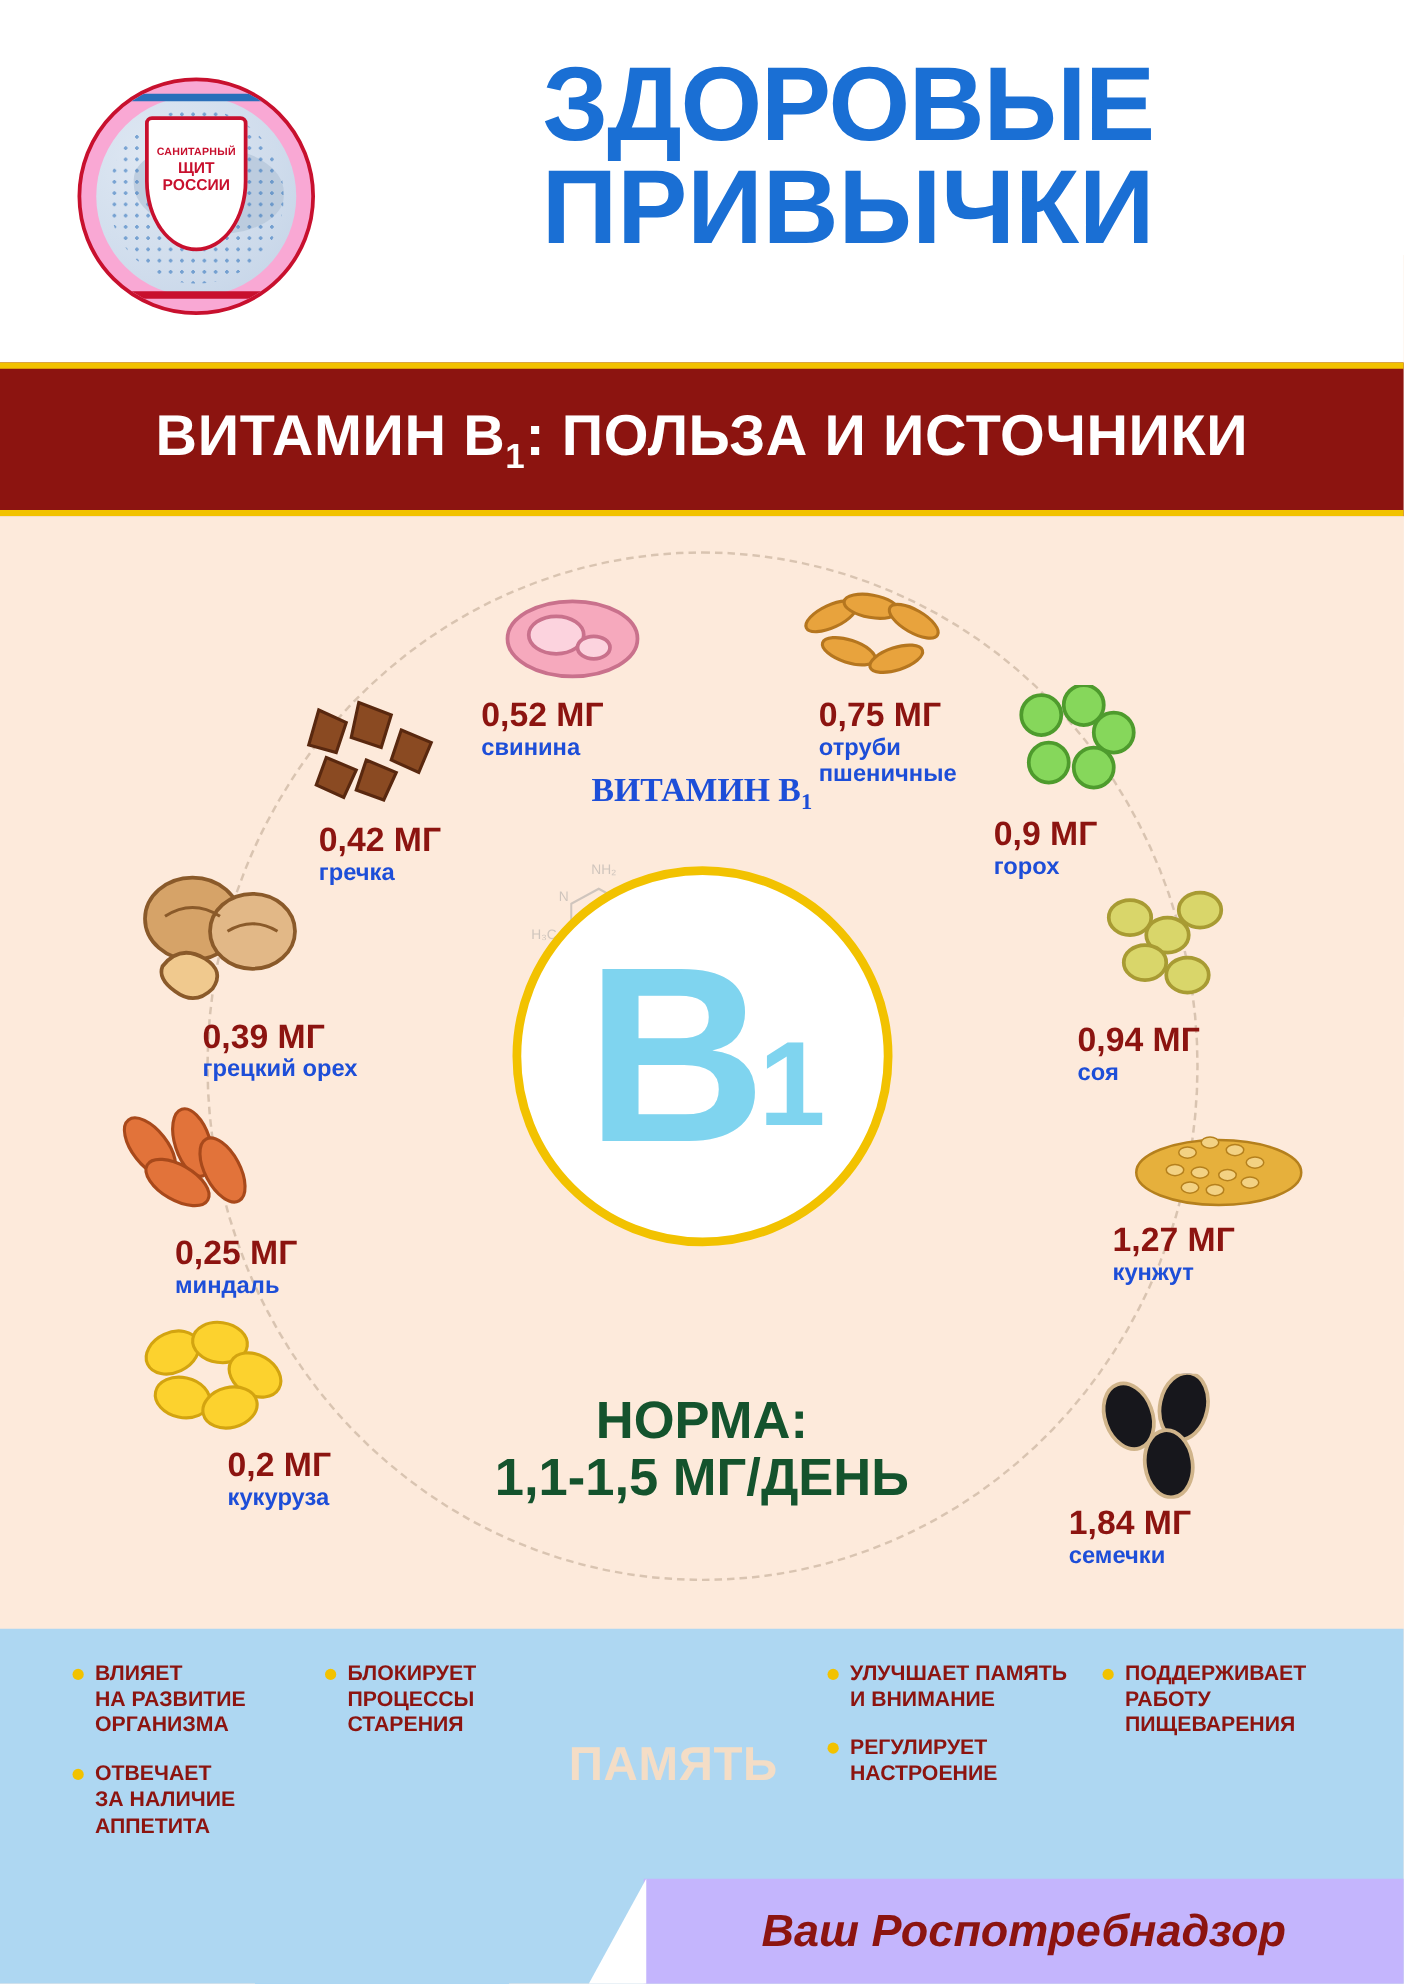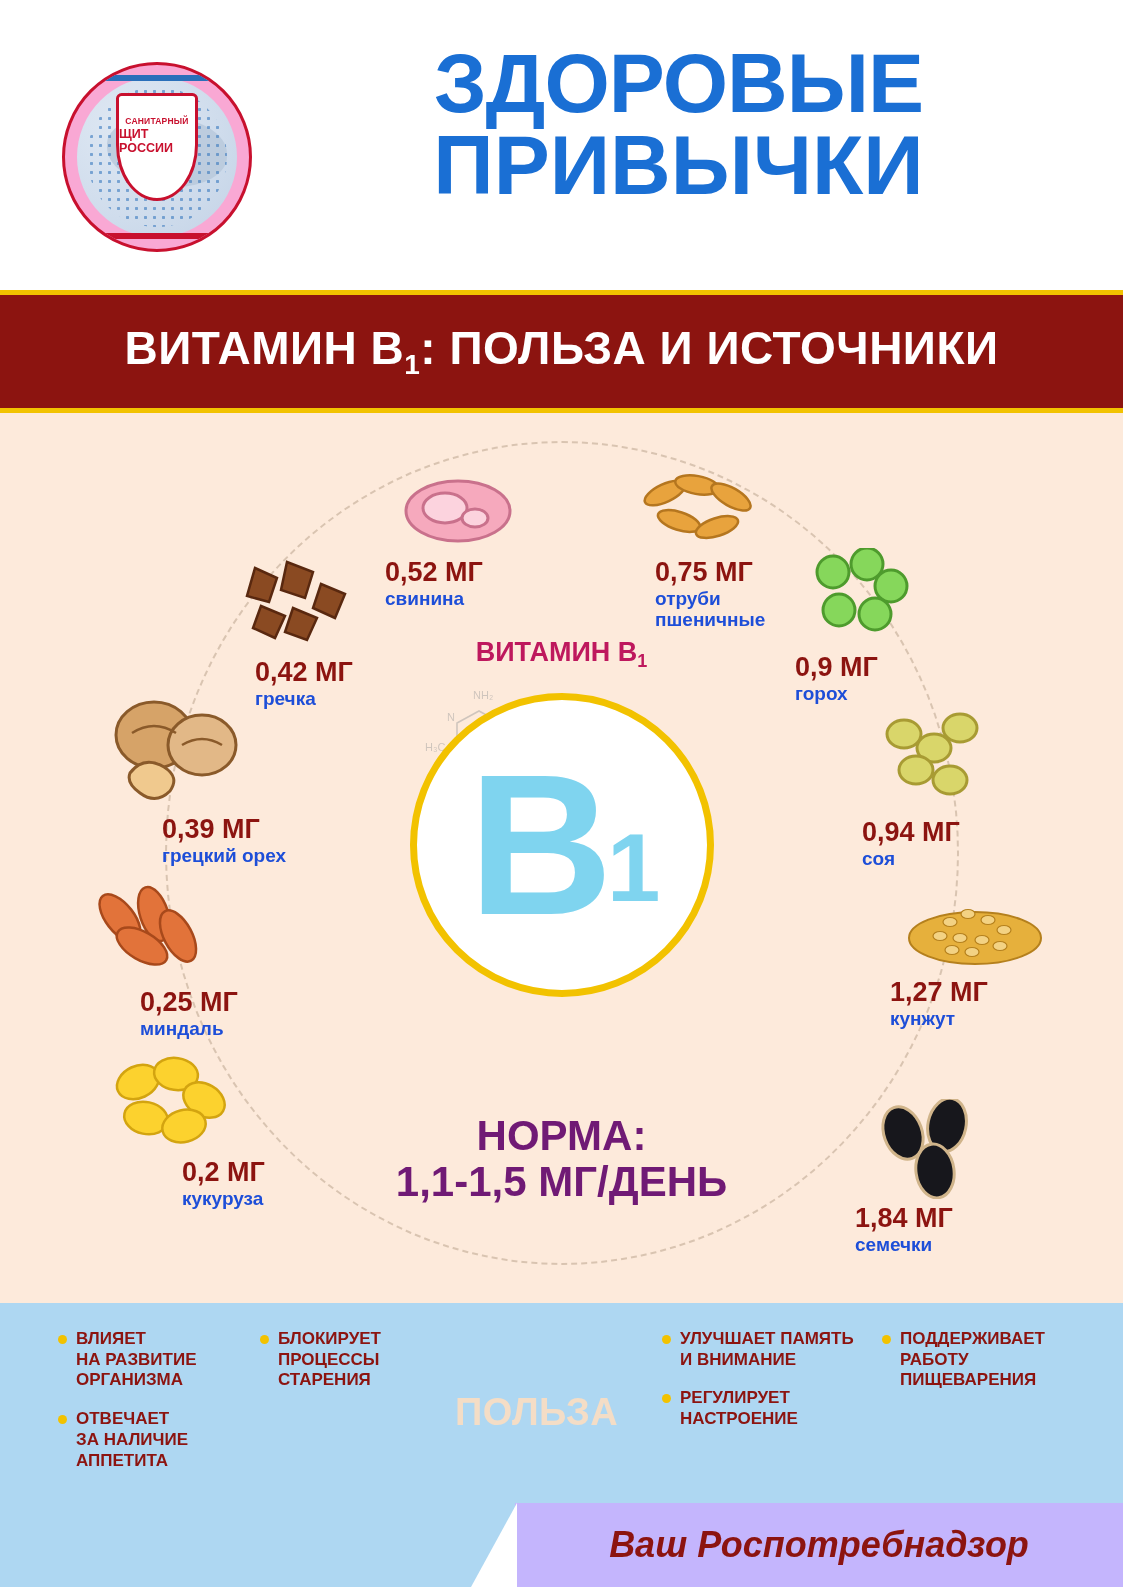--- a/index.html
+++ b/index.html
@@ -85,21 +85,21 @@
     font-size: 8.5px;
     font-weight: bold;
     color: #c8102e;
     letter-spacing: .2px;
   }
   .logo-shield .l2 {
     font-size: 12.5px;
     font-weight: bold;
     color: #c8102e;
     line-height: 1.1;
-    text-align: left;
+    text-align: center;
     margin-top: 2px;
   }
   .logo-stripe-blue, .logo-stripe-red {
     position: absolute;
     left: 50%;
     transform: translateX(-50%);
     width: 170px;
     height: 6px;
   }
   .logo-stripe-blue { top: 10px; background: #2a6fba; }
@@ -178,46 +178,47 @@
     line-height: 1;
     letter-spacing: -6px;
     display: flex;
     align-items: flex-end;
   }
   .b1-glyph .sub { font-size: 96px; line-height: 1.6; }
 
   .vit-label {
     position: absolute;
     left: 50%;
-    top: 224px;
+    top: 204px;
     transform: translateX(-50%);
     font-weight: bold;
     font-size: 27px;
-    color: #be185d;
+    color: #1d4ed8;
     white-space: nowrap;
+    font-family: Liberation Serif, serif;
   }
   .vit-label sub { font-size: 18px; }
 
   .formula {
     position: absolute;
     left: 50%;
     top: 250px;
     transform: translateX(-50%);
     width: 290px;
     height: 160px;
     opacity: .45;
   }
 
   .norma {
     position: absolute;
     left: 50%;
     top: 700px;
     transform: translateX(-50%);
     text-align: center;
-    color: #701a75;
+    color: #14532d;
     font-weight: bold;
     font-size: 42px;
     line-height: 1.1;
     white-space: nowrap;
   }
 
   
   .item { position: absolute; }
   .item .val {
     color: #8c1410;
@@ -536,18 +537,18 @@
 И ВНИМАНИЕ</div>
     <div class="benefit-item" style="white-space:pre;">РЕГУЛИРУЕТ
 НАСТРОЕНИЕ</div>
   </div>
   <div class="benefit-col" style="left:880px; width:210px;">
     <div class="benefit-item" style="white-space:pre;">ПОДДЕРЖИВАЕТ
 РАБОТУ
 ПИЩЕВАРЕНИЯ</div>
   </div>
 
-  <div class="polza-word">ПОЛЬЗА</div>
+  <div class="polza-word">ПАМЯТЬ</div>
 
   <div class="footer-bar">
     <div class="footer-text">Ваш Роспотребнадзор</div>
   </div>
 </div>
 
 </body></html>

